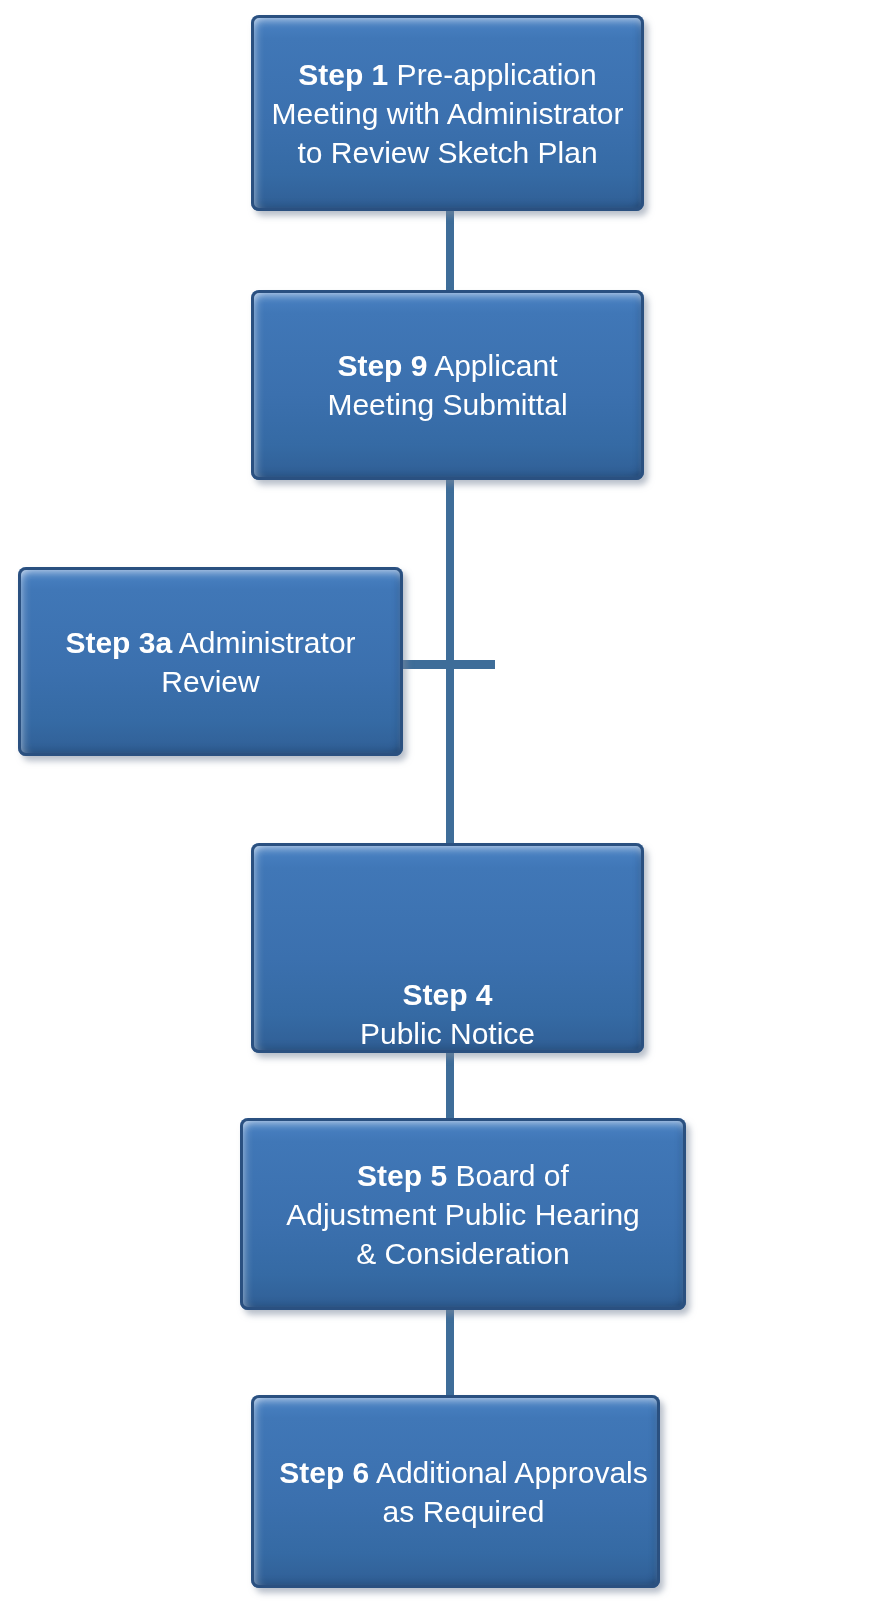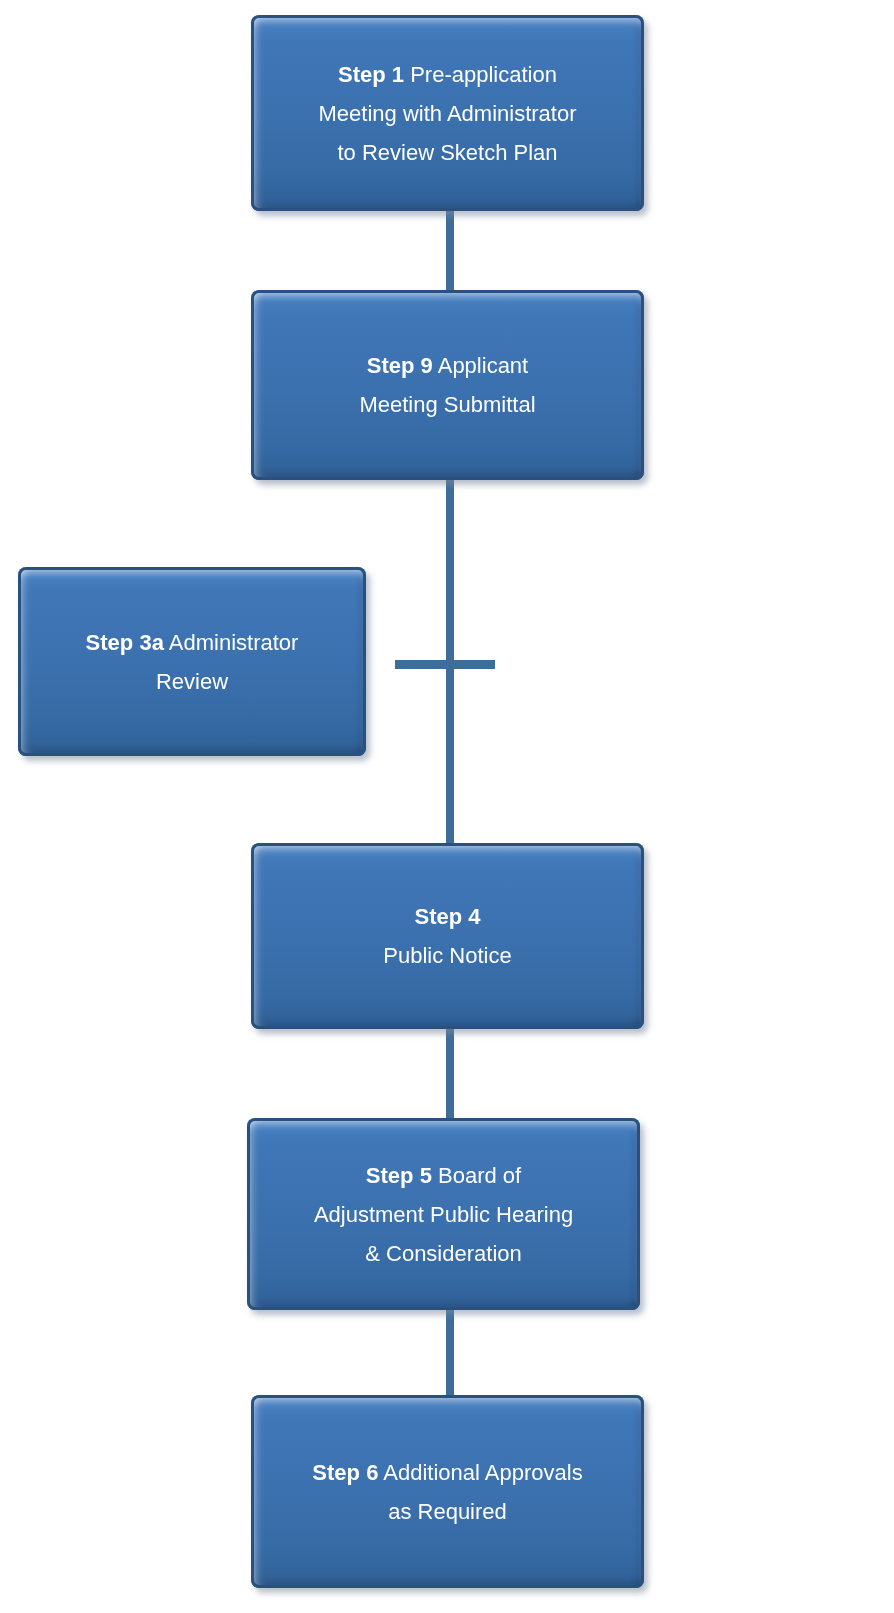--- a/index.html
+++ b/index.html
@@ -31,21 +31,21 @@
   
   .node {
     position: absolute;
     z-index: 1;
     display: flex;
     align-items: center;
     justify-content: center;
     text-align: center;
     border-radius: 8px;
     color: var(--node_text, #ffffff);
-    font-size: 22px;
+    font-size: 30px;
     line-height: 39px;
     background: linear-gradient(180deg,
       var(--node_fill_top, #4c84c6) 0%,
       #4077b7 12%,
       var(--node_fill_mid, #3b70ae) 55%,
       #356aa4 82%,
       var(--node_fill_bottom, #305e94) 100%);
     box-shadow:
       4px 5px 6px rgba(125, 138, 158, 0.55),
       inset 0 0 0 3px var(--node_border, #2a5080),
@@ -54,25 +54,25 @@
       inset -6px -7px 9px -4px rgba(10, 34, 64, 0.45);
   }
   .node-text {
     margin: 0;
     padding: 0 8px;
     white-space: pre-line;
   }
   .step-strong { font-weight: bold; }
   .n1  { left: 251px; top: 15px;   width: 393px; height: 196px; }
   .n2  { left: 251px; top: 290px;  width: 393px; height: 190px; }
-  .n3a { left: 18px;  top: 567px;  width: 348px; height: 189px; }
+  .n3a { left: 18px;  top: 567px;  width: 385px; height: 189px; }
   .n3b { left: 487px; top: 567px;  width: 388px; height: 189px; }
-  .n4  { left: 251px; top: 843px;  width: 393px; height: 186px; }
-  .n5  { left: 247px; top: 1118px; width: 393px; height: 192px; }
-  .n6  { left: 251px; top: 1395px; width: 393px; height: 193px; }
+  .n4  { left: 251px; top: 843px;  width: 393px; height: 210px; align-items: flex-end; }
+  .n5  { left: 240px; top: 1118px; width: 446px; height: 192px; }
+  .n6  { left: 251px; top: 1395px; width: 393px; height: 193px; padding-left: 16px; }
 </style>
 </head>
 <body>
 
 <div class="canvas">
 
   <div class="conn v c12"></div>
   <div class="conn v c24"></div>
   <div class="conn h c3h"></div>
   <div class="conn v c45"></div>

